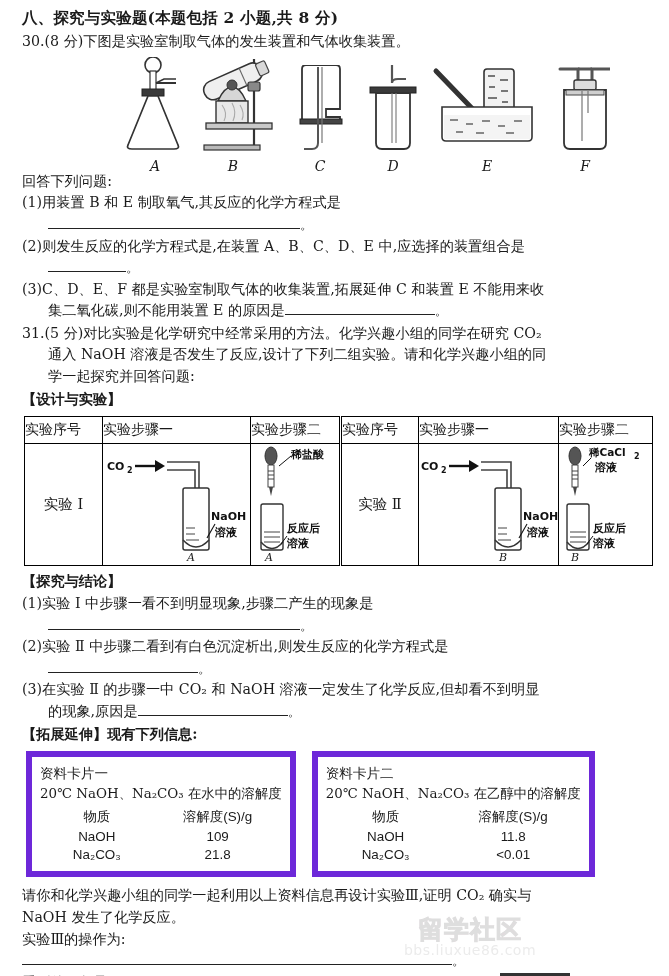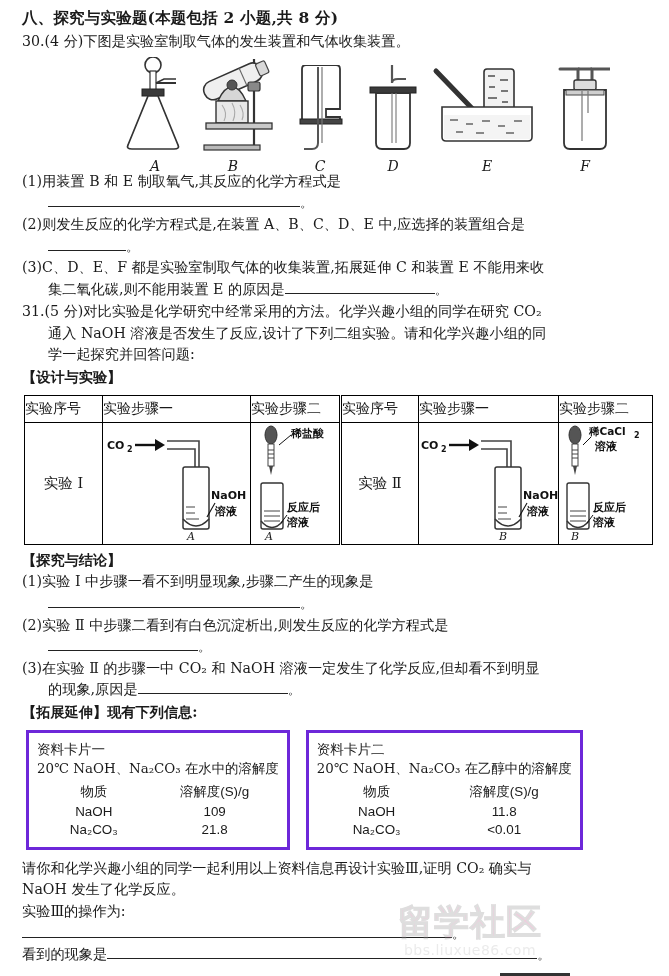--- a/index.html
+++ b/index.html
@@ -38,48 +38,48 @@
   table.exp th { font-weight: 400; font-size: 14px; height: 27px; text-align:left; }
   .mid-sep { border-left: 3px double #000 !important; }
   .cell-idx { text-align:center; font-size: 14.5px; vertical-align: middle; }
   .cell-fig { height: 122px; vertical-align: top; position: relative; }
 
   .fig { position:absolute; inset:0; }
   .labA { position:absolute; bottom:1px; font-size: 11px; font-style:italic; font-family:"DejaVu Serif",serif; }
 
   
   .cards { display:flex; gap: 16px; margin: 6px 0 0 4px; }
-  .card { border:3px solid #6d28d9; width: 306px; padding: 6px 8px 8px 8px; }
+  .card { border:6px solid #6d28d9; width: 306px; padding: 6px 8px 8px 8px; }
   .card-title { font-size: 13.6px; line-height:1.5; }
   .card-sub { font-size: 13.4px; line-height:1.55; white-space:nowrap; }
   .card table { width:100%; border-collapse:collapse; margin-top:2px; }
   .card td { font-size: 13.4px; padding: 1.5px 0; text-align:center; font-family:Liberation Sans, sans-serif;}
   .card td.c1 { width: 47%; }
 
   .watermark {
     position:absolute; right: 8px; bottom: 18px; width: 184px; text-align:center;
     opacity:.32; pointer-events:none; user-select:none;
   }
   .wm-main {
-    font-size: 35px; font-weight:900; letter-spacing:1px; color:#ec4899;
+    font-size: 25px; font-weight:900; letter-spacing:1px; color:#ec4899;
     font-family:Liberation Sans, sans-serif;
     -webkit-text-stroke: 1px #9a9a9a;
   }
   .wm-sub { font-size: 14px; color:#c2c2c2; font-family:"DejaVu Sans", sans-serif; letter-spacing:.5px; margin-top:-4px;}
   .edge { position:absolute; right:0; bottom:0; width:70px; height:3px; background:#333; }
   .period { font-size:13px; }
 </style>
 </head>
 <body>
 
 <div class="page">
 
   <div class="sec-title">八、探究与实验题(本题包括 2 小题,共 8 分)</div>
 
-  <div class="q-line indent-hang" style="margin-top:2px">30.(4 分)下图是实验室制取气体的发生装置和气体收集装置。</div>
+  <div class="q-line indent-hang" style="margin-top:2px">30.(8 分)下图是实验室制取气体的发生装置和气体收集装置。</div>
 
   <div class="apparatus">
 
     <div class="app-item" style="left:98px; top:0;">
       <svg width="70" height="96" viewBox="0 0 70 96">
         <ellipse cx="33" cy="8" rx="8" ry="8" fill="#fff" stroke="#333" stroke-width="1.6"></ellipse>
         <rect x="30" y="14" width="6" height="20" fill="#fff" stroke="#333" stroke-width="1.2"></rect>
         <path d="M36 26 L56 26" stroke="#333" stroke-width="2" fill="none"></path>
         <path d="M36 26 L44 22 L56 22" stroke="#333" stroke-width="1.4" fill="none"></path>
         <rect x="22" y="32" width="22" height="7" fill="#3a3a3a" stroke="#222" stroke-width="1"></rect>
@@ -165,20 +165,21 @@
         <path d="M26 8 L40 8" stroke="#555" stroke-width="3"></path>
         <rect x="22" y="19" width="22" height="10" rx="2" fill="#ddd" stroke="#333" stroke-width="1.4"></rect>
         <path d="M12 29 L12 82 Q12 88 18 88 L48 88 Q54 88 54 82 L54 29 Z" fill="#fff" stroke="#333" stroke-width="1.8"></path>
         <rect x="14" y="29" width="38" height="5" fill="#cfcfcf" stroke="#444" stroke-width="1"></rect>
         <path d="M30 30 L30 80 M36 30 L36 52" stroke="#777" stroke-width="1.2"></path>
       </svg>
       <div class="app-label">F</div>
     </div>
   </div>
 
+  <div class="q-line">回答下列问题:</div>
 
   <div class="q-line indent-hang">
     <span>(1)</span><span>用装置 B 和 E 制取氧气,其反应的化学方程式是</span><span class="blank b-long"></span><span class="period">。</span>
   </div>
 
   <div class="q-line indent-hang">
     <span>(2)</span><span>则发生反应的化学方程式是,在装置 A、B、C、D、E 中,应选择的装置组合是</span><span class="blank b-short"></span><span class="period">。</span>
   </div>
 
   <div class="q-line indent-hang">

